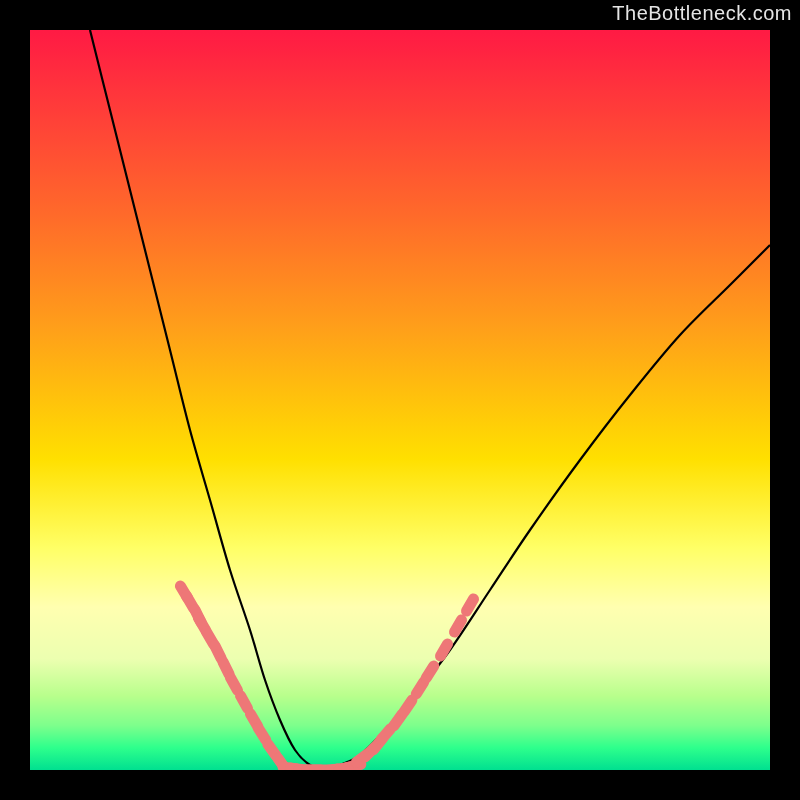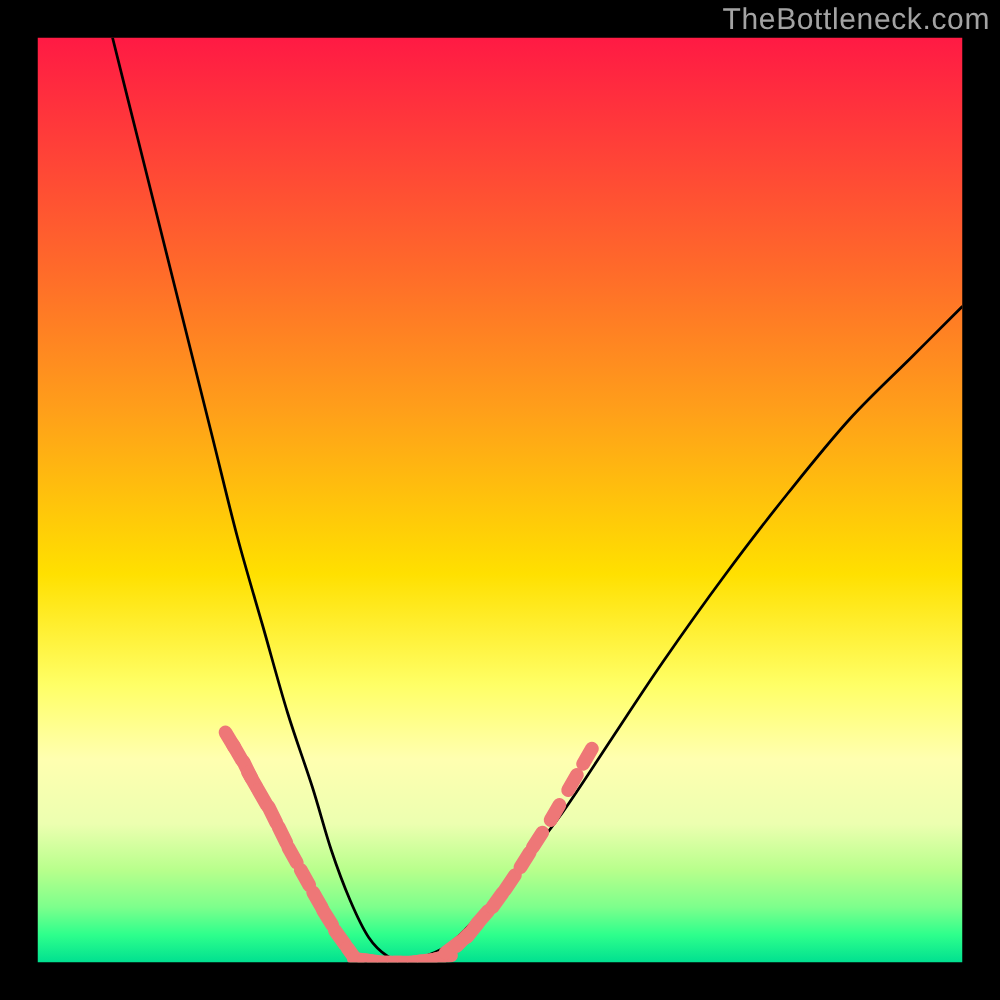--- a/index.html
+++ b/index.html
@@ -40,22 +40,22 @@
       #b8ff8c 90%,
       #7dff8c 94%,
       #2eff8c 97%,
       #00e090 100%
     );
   }
   .watermark {
     position: absolute;
     top: 2px;
     right: 8px;
-    color: #a3a3a3;
-    font-size: 24px;
+    color: #e5e5e5;
+    font-size: 20px;
     font-weight: 500;
     letter-spacing: 0.5px;
     user-select: none;
   }
   svg.curve {
     position: absolute;
     inset: 0;
     width: 100%;
     height: 100%;
   }

